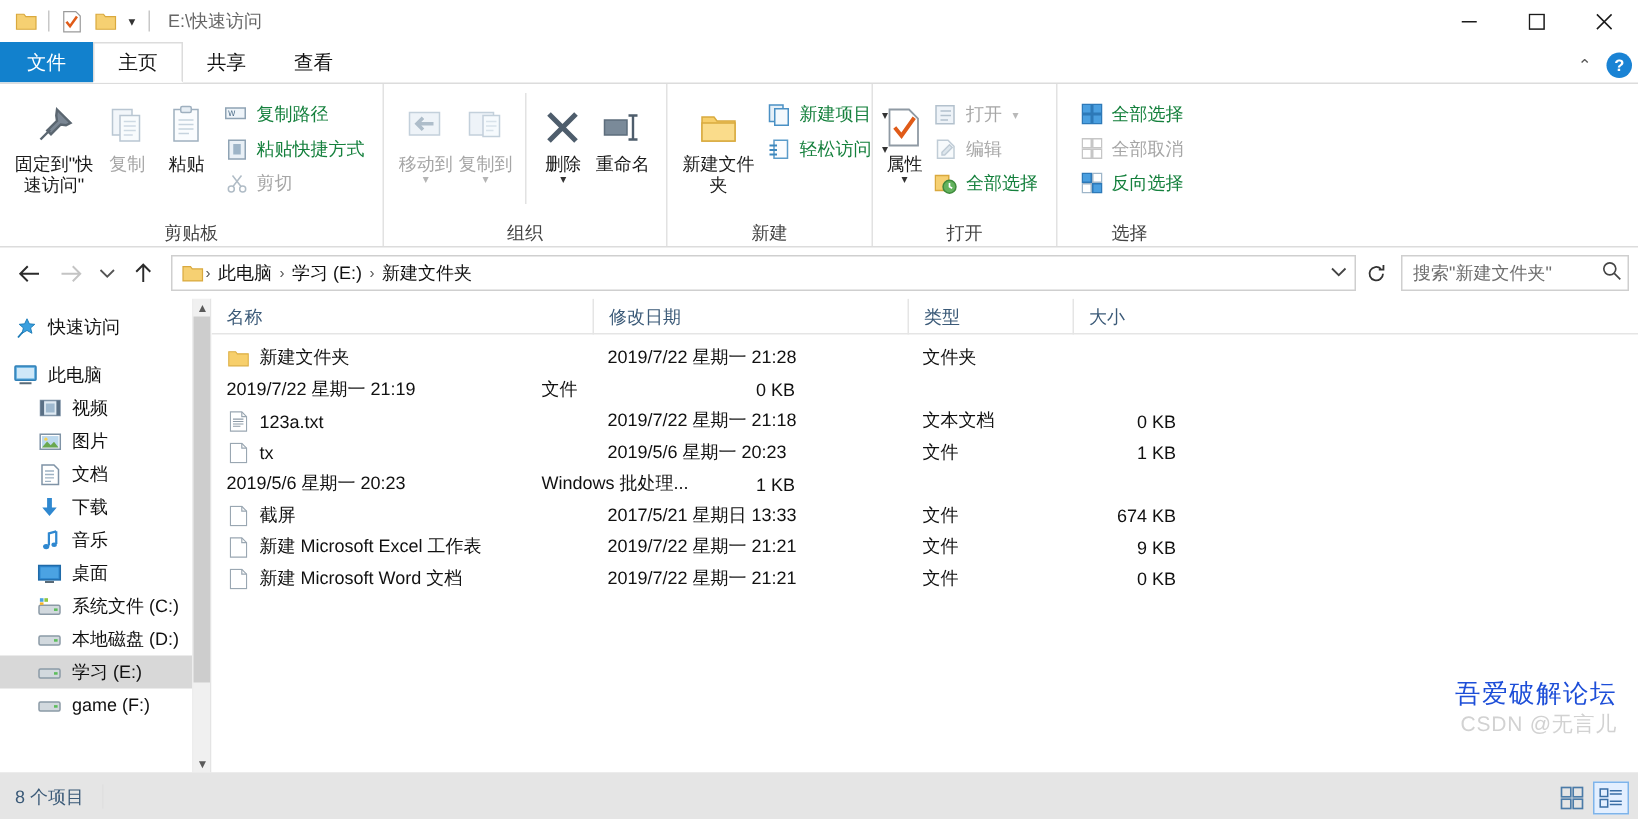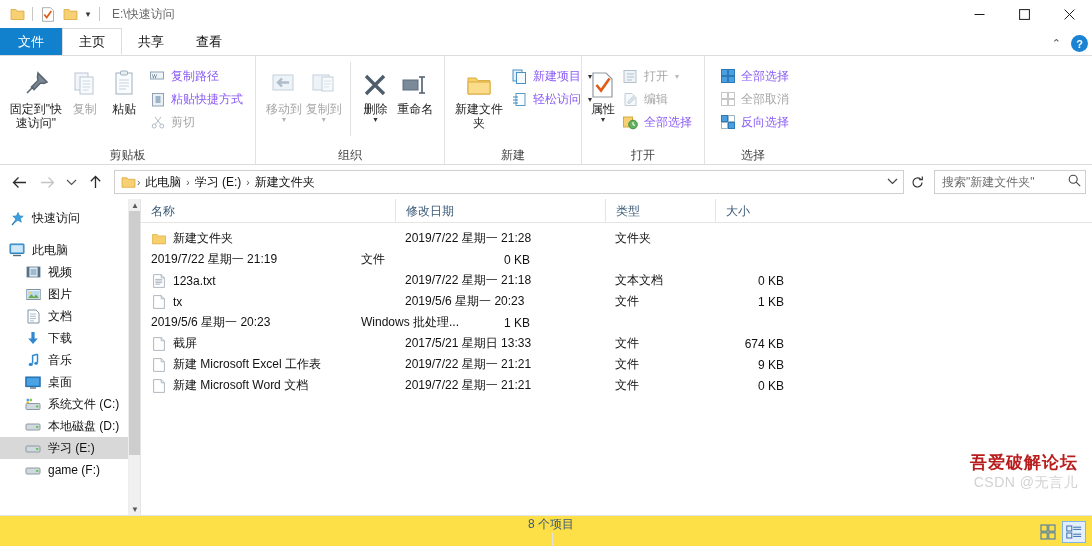--- a/index.html
+++ b/index.html
@@ -47,21 +47,21 @@
   .bigbtn .gi { height:34px; display:flex; align-items:flex-end; justify-content:center; }
   .bigbtn .lbl { font-size:12px; color:#1b1b1b; text-align:center; line-height:14px; margin-top:3px; white-space:nowrap; }
   .bigbtn .lbl.two { white-space:normal; width:56px; }
   .bigbtn.disabled .lbl { color:#a6a6a6; }
   .bigbtn .arrow { font-size:8px; color:#333; line-height:6px; margin-top:1px; }
   .bigbtn.disabled .arrow { color:#b4b4b4; }
 
   .smallcol { display:flex; flex-direction:column; padding-top:4px; gap:3px; }
   .smallbtn { display:flex; align-items:center; gap:5px; height:20px; padding:0 4px; white-space:nowrap; }
   .smallbtn .si { width:17px; height:17px; display:flex; align-items:center; justify-content:center; }
-  .smallbtn .lbl { font-size:12px; color:#8b5cf6; }
+  .smallbtn .lbl { font-size:12px; color:#15803d; }
   .smallbtn.disabled .lbl { color:#a6a6a6; }
   .smallbtn .arrow { font-size:8px; color:#333; margin-left:2px; }
   .smallbtn.disabled .arrow { color:#b9b9b9; }
   .vsep { width:1px; background:#e2e2e2; height:74px; margin:0 6px; align-self:flex-start; }
 
   
   .addrbar { height:34px; display:flex; align-items:center; padding:0 6px; gap:2px; background:#fff; }
   .nav-btn { width:26px; height:26px; display:flex; align-items:center; justify-content:center; color:#2b2b2b; }
   .nav-btn.dis { color:#c4c4c4; }
   .nav-btn.small { width:18px; }
@@ -105,30 +105,30 @@
   .rows { padding-top:5px; }
   .frow { height:21px; display:flex; align-items:center; font-size:12px; color:#111; }
   .fcell { padding-left:10px; white-space:nowrap; overflow:hidden; }
   .fname { width:254px; display:flex; align-items:center; gap:6px; padding-left:10px; }
   .fname .fi { width:16px; height:16px; display:flex; align-items:center; justify-content:center; flex:none; }
   .fdate { width:210px; }
   .ftype { width:110px; }
   .fsize { width:85px; text-align:right; padding-right:16px; padding-left:0; }
 
   
-  .statusbar { height:31px; border-top:1px solid #e5e5e5; display:flex; align-items:center; position:relative; background:#fde047;flex-direction:column; }
+  .statusbar { height:31px; border-top:1px solid #e5e5e5; display:flex; align-items:center; position:relative; background:#e5e5e5; }
   .status-text { font-size:12px; color:#3b5a78; padding-left:10px; }
   .status-sep { width:1px; height:16px; background:#e0e0e0; margin-left:12px; }
   .viewbtns { position:absolute; right:6px; top:0; height:31px; display:flex; align-items:center; gap:2px; }
   .vbtn { width:24px; height:22px; display:flex; align-items:center; justify-content:center; }
   .vbtn.sel { border:1px solid #7eb4ea; background:#e3efff; }
 
   
   .watermark { position:absolute; right:14px; bottom:24px; text-align:right; pointer-events:none; z-index:5; }
-  .wm1 { font-size:17px; color:#b91c1c; letter-spacing:1px; line-height:20px;font-weight:bold; }
+  .wm1 { font-size:17px; color:#1d4ed8; letter-spacing:1px; line-height:20px; }
   .wm2 { font-size:14px; color:#d2d2d2; letter-spacing:0.5px; line-height:18px; }
 </style>
 </head>
 <body>
 
 <div class="window">
 
   <div class="titlebar">
     <div class="qat">
       <div class="qat-icon">

